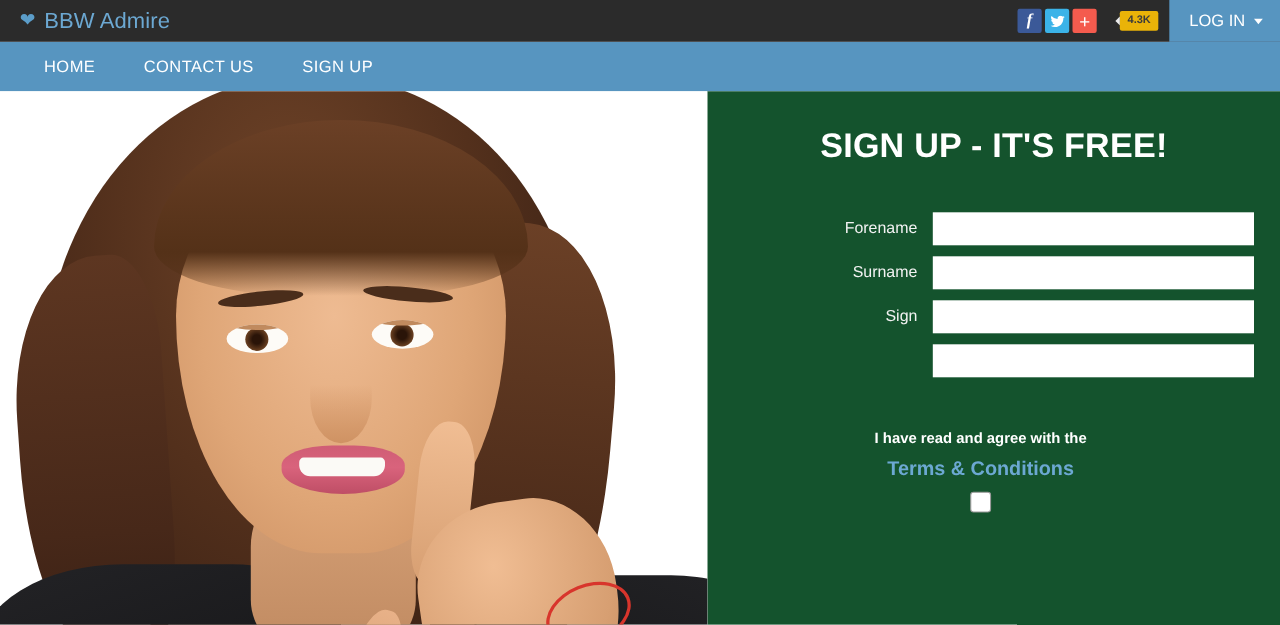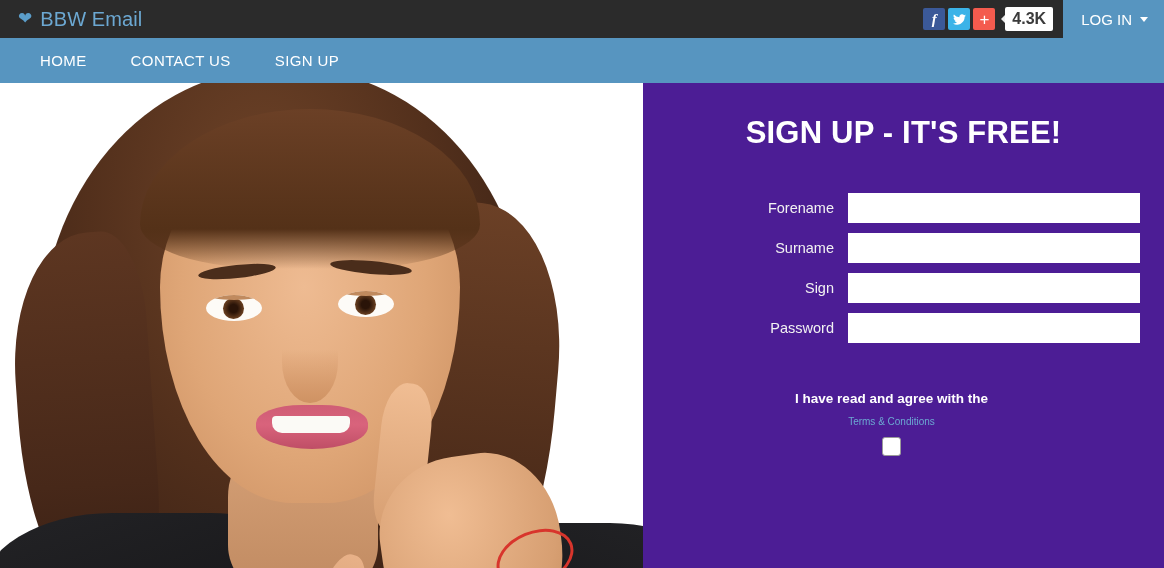--- a/index.html
+++ b/index.html
@@ -68,24 +68,24 @@
     font-weight: bold;
     line-height: 1;
     cursor: pointer;
   }
   .sq-fb { background: #3b5998; font-family: "Liberation Serif", serif; font-style: italic; font-size: 15px; }
   .sq-tw { background: #3bb3e8; font-size: 13px; }
   .sq-plus { background: #f45b4e; font-size: 17px; font-weight: 400; }
 
   .share-count {
     position: relative;
-    margin-left: 7px;
-    background: #ffffff;
+    margin-left: 18px;
+    background: #eab308;
     color: #3b3b3b;
-    font-size: 16px;
+    font-size: 10px;
     font-weight: bold;
     padding: 4px 7px 4px 7px;
     border-radius: 2px;
     line-height: 1;
     cursor: pointer;
   }
   .share-count::before {
     content: "";
     position: absolute;
     left: -4px;
@@ -260,21 +260,21 @@
   .shirt-r {
     position: absolute; left: 430px; top: 440px;
     width: 300px; height: 180px;
     background: linear-gradient(200deg, #232326 0%, #131315 100%);
     border-radius: 30% 40% 0 0 / 30% 45% 0 0;
   }
 
   
   .signup-panel {
     flex: 1;
-    background: #4c1d95;
+    background: #14532d;
     padding-top: 32px;
   }
   .signup-title {
     color: #ffffff;
     font-size: 31px;
     font-weight: bold;
     text-align: center;
     letter-spacing: 0.2px;
     padding: 0 10px;
   }
@@ -318,22 +318,22 @@
     gap: 10px;
     flex-direction: column;
   }
   .terms-text {
     color: #ffffff;
     font-size: 13.5px;
     font-weight: bold;
   }
   .terms-link {
     color: #6ca8d2;
-    font-size: 10px;
-    font-weight: normal;
+    font-size: 18px;
+    font-weight: bold;
     text-decoration: none;
     cursor: pointer;
   }
   .terms-check {
     width: 19px;
     height: 19px;
     background: #ffffff;
     border: 1px solid #9a9a9a;
     border-radius: 3px;
     cursor: pointer;
@@ -362,21 +362,21 @@
     cursor: pointer;
     font-family: "Liberation Sans", sans-serif;
   }
 </style>
 </head>
 <body>
 
 <div class="topbar">
   <a class="brand" href="#">
     <span class="brand-heart">❤</span>
-    <span class="brand-text">BBW Email</span>
+    <span class="brand-text">BBW Admire</span>
   </a>
 
   <div class="topbar-right">
     <div class="social">
       <div class="sq sq-fb">f</div>
       <div class="sq sq-tw">
         <svg width="13" height="11" viewBox="0 0 24 20">
           <path fill="#ffffff" d="M24 2.6a9.6 9.6 0 0 1-2.8.8A4.9 4.9 0 0 0 23.3.7a9.7 9.7 0 0 1-3.1 1.2A4.9 4.9 0 0 0 11.8 6 13.9 13.9 0 0 1 1.7.9a4.9 4.9 0 0 0 1.5 6.5A4.8 4.8 0 0 1 1 6.8v.1a4.9 4.9 0 0 0 3.9 4.8 4.9 4.9 0 0 1-2.2.1 4.9 4.9 0 0 0 4.6 3.4A9.9 9.9 0 0 1 0 17.3a13.9 13.9 0 0 0 7.5 2.2c9.1 0 14-7.5 14-14v-.7A10 10 0 0 0 24 2.6z"></path>
         </svg>
       </div>
@@ -439,21 +439,20 @@
       </div>
       <div class="form-row">
         <div class="form-label">Surname</div>
         <input class="form-input" type="text" placeholder="" style="">
       </div>
       <div class="form-row">
         <div class="form-label">Sign</div>
         <input class="form-input" type="text" placeholder="" style="">
       </div>
       <div class="form-row">
-        <div class="form-label">Password</div>
         <input class="form-input" type="password" placeholder="" style="">
       </div>
     </div>
 
     <div class="terms-row">
       <span class="terms-text">I have read and agree with the</span>
       <a class="terms-link" href="#">Terms &amp; Conditions</a>
       <div class="terms-check"></div>
     </div>
 

